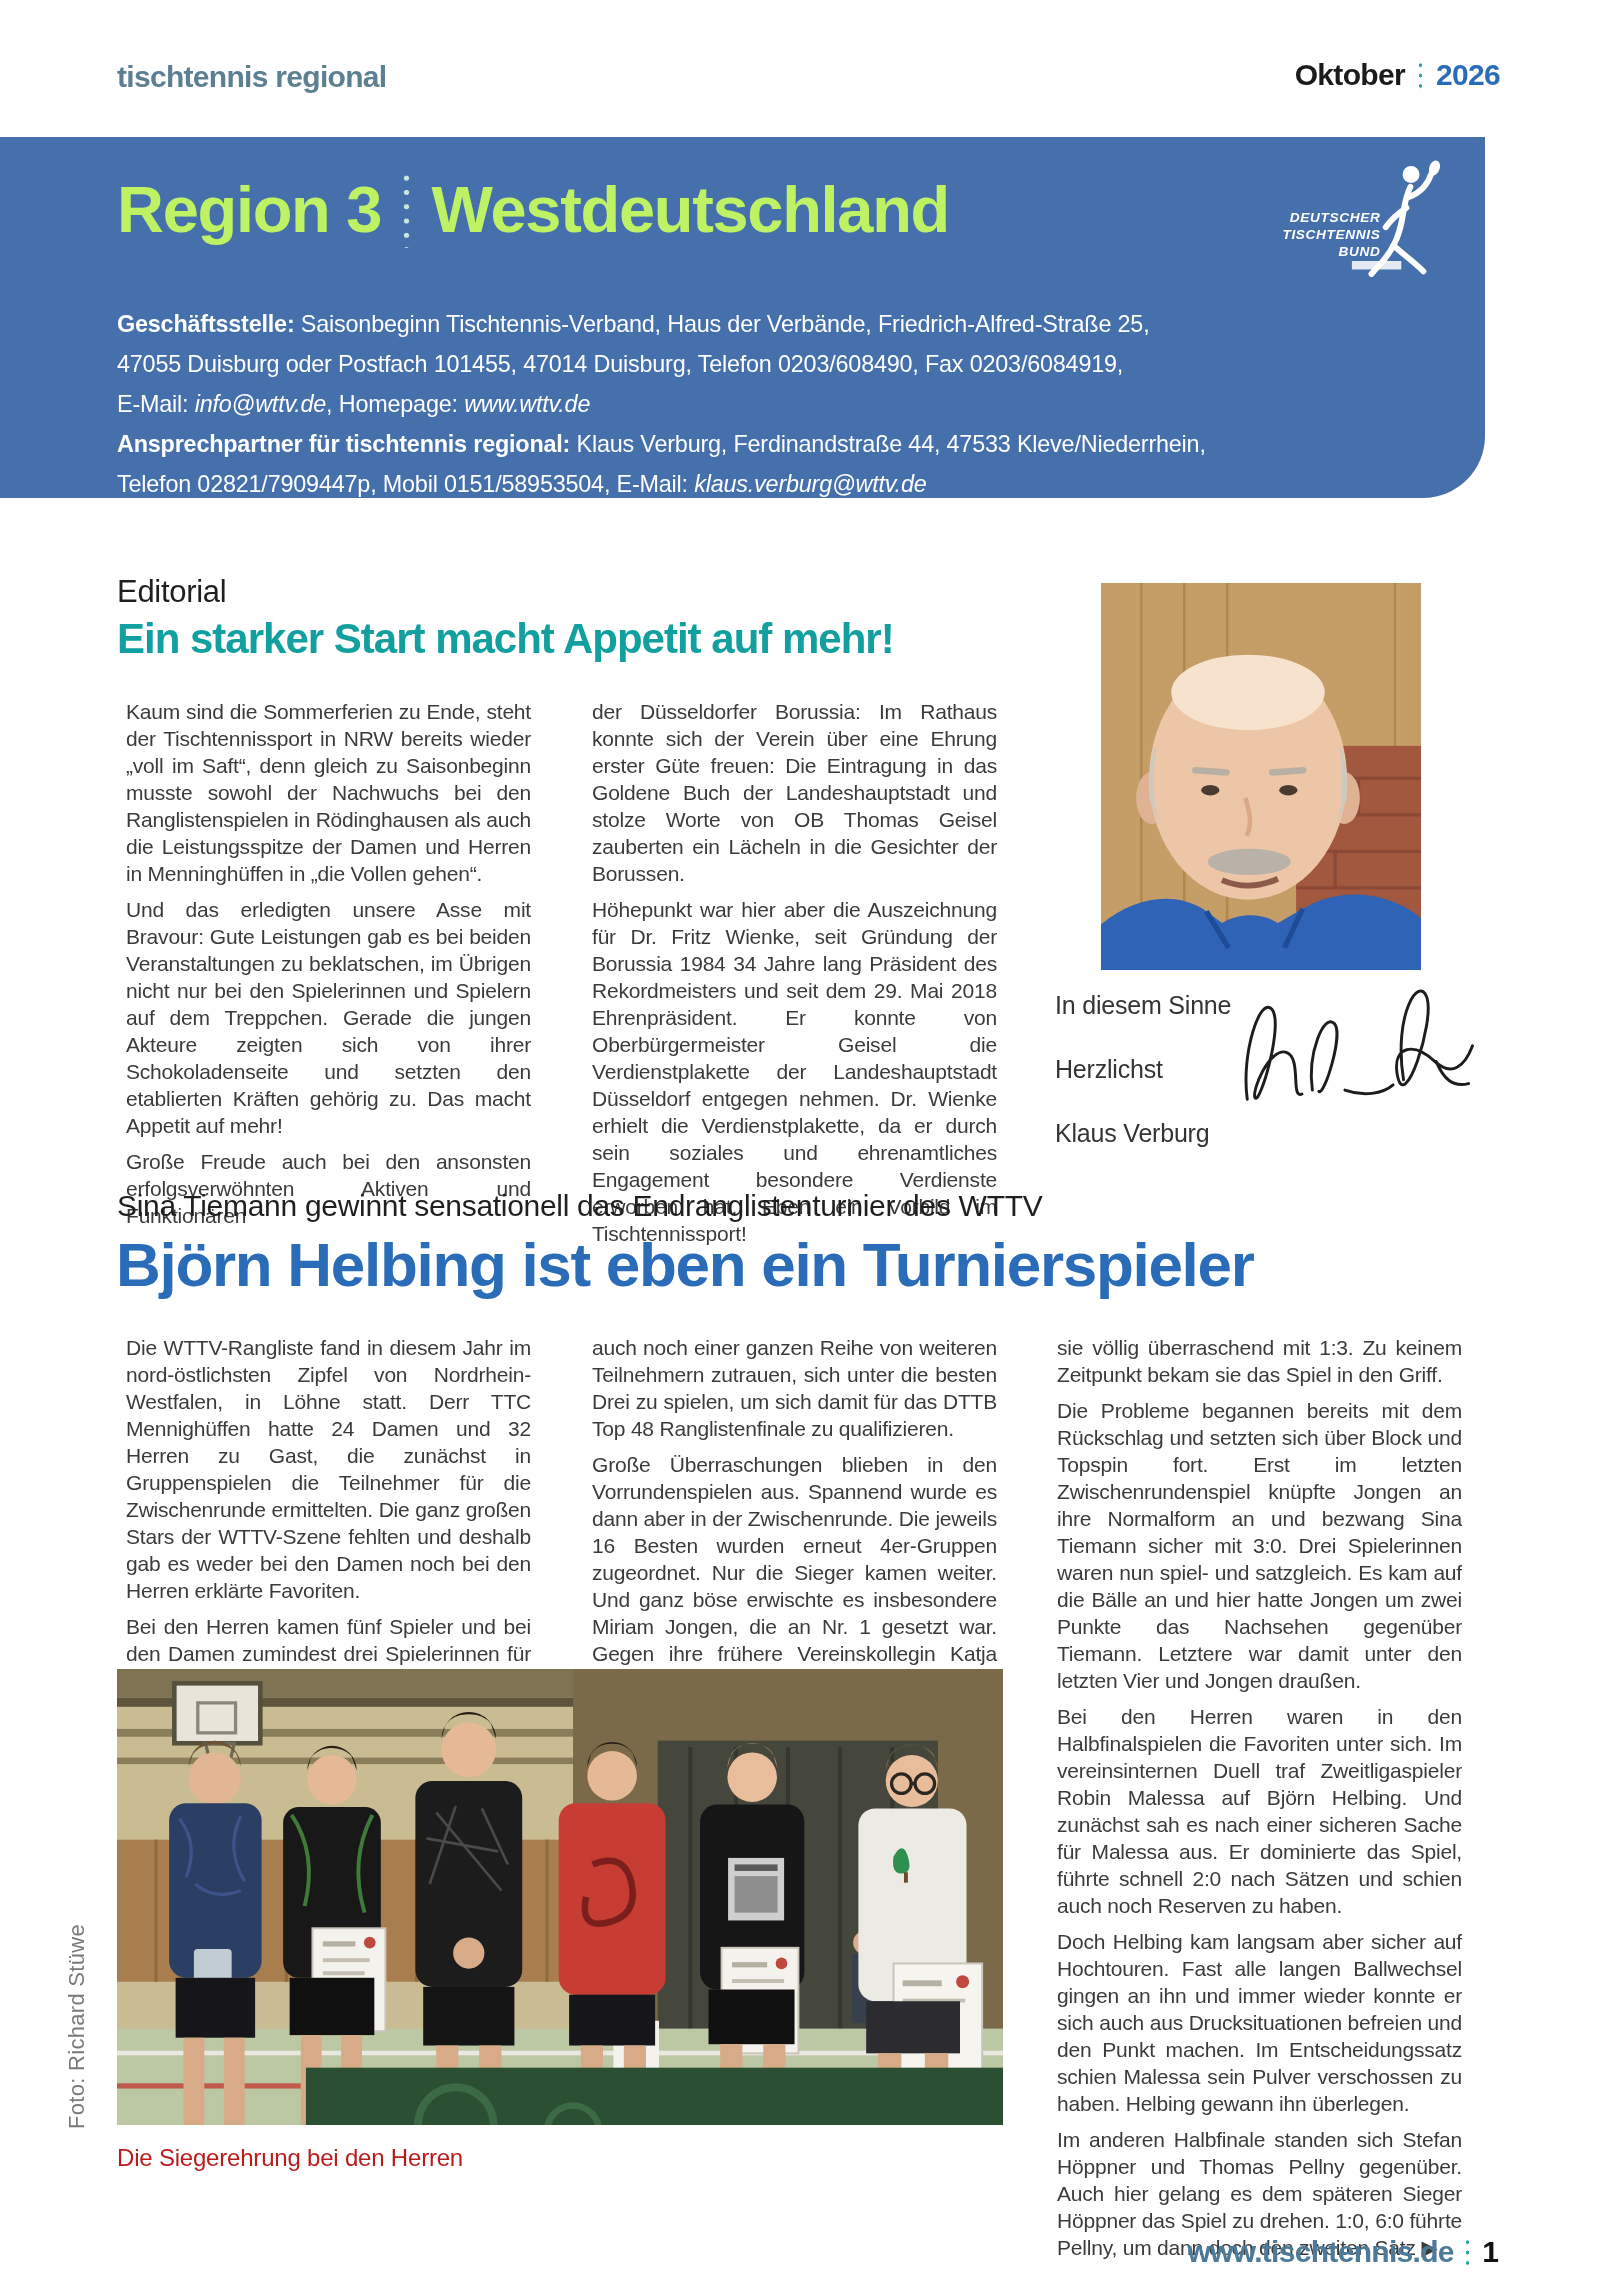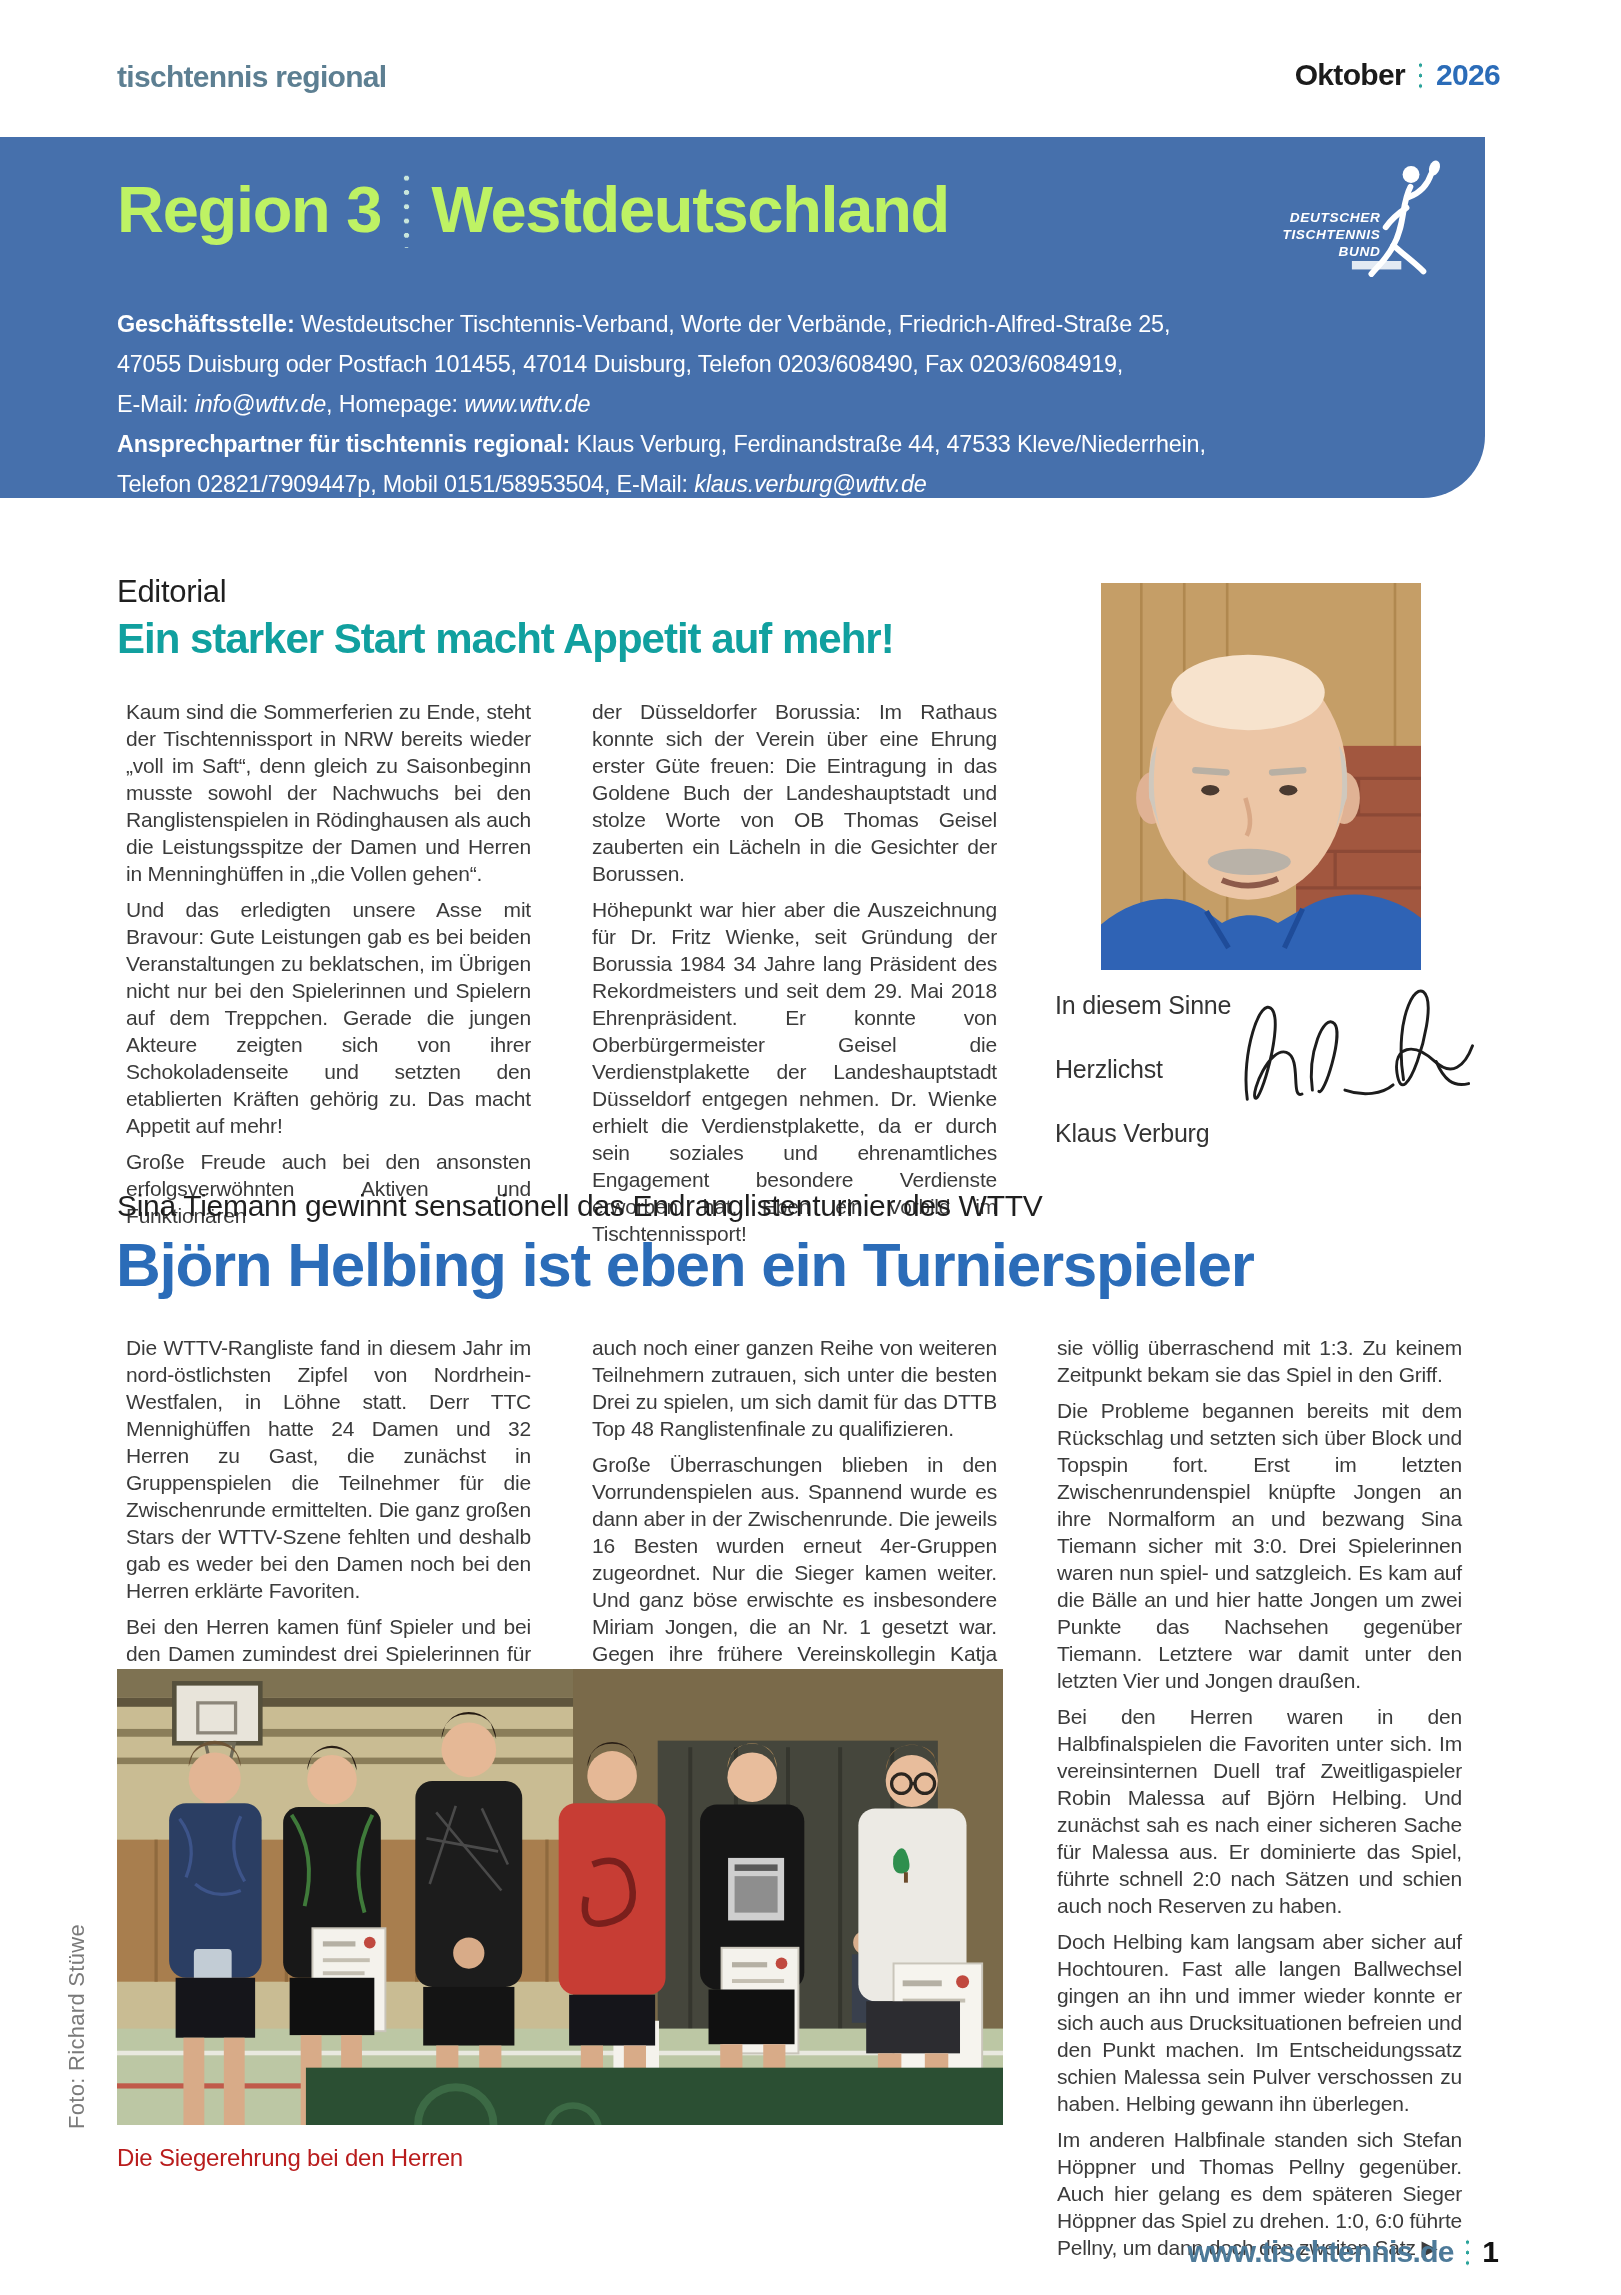--- a/index.html
+++ b/index.html
@@ -114,21 +114,21 @@
       <ellipse cx="233" cy="17" rx="8" ry="12" fill="#ffffff" transform="rotate(20 233 17)"></ellipse>
       <g font-family="Liberation Sans, sans-serif" font-size="21" font-style="italic" font-weight="bold" fill="#ffffff" text-anchor="end" letter-spacing="1">
         <text x="150" y="100">DEUTSCHER</text>
         <text x="150" y="126">TISCHTENNIS</text>
         <text x="150" y="152">BUND</text>
       </g>
       <rect x="106" y="160" width="76" height="13" fill="#ffffff" opacity="0.85"></rect>
     </svg>
 
     <div class="banner-contact">
-      <div><span class="b">Geschäftsstelle:</span><span> Westdeutscher Tischtennis-Verband, Worte der Verbände, Friedrich-Alfred-Straße 25,</span></div>
+      <div><span class="b">Geschäftsstelle:</span><span> Saisonbeginn Tischtennis-Verband, Haus der Verbände, Friedrich-Alfred-Straße 25,</span></div>
       <div><span>47055 Duisburg oder Postfach 101455, 47014 Duisburg, Telefon 0203/608490, Fax 0203/6084919,</span></div>
       <div><span>E-Mail: </span><span class="i">info@wttv.de</span><span>, Homepage: </span><span class="i">www.wttv.de</span></div>
       <div><span class="b">Ansprechpartner für tischtennis regional:</span><span> Klaus Verburg, Ferdinandstraße 44, 47533 Kleve/Niederrhein,</span></div>
       <div><span>Telefon 02821/7909447p, Mobil 0151/58953504, E-Mail: </span><span class="i">klaus.verburg@wttv.de</span></div>
     </div>
   </div>
 
   <div class="editorial-label">Editorial</div>
   <div class="editorial-headline">Ein starker Start macht Appetit auf mehr!</div>
 

